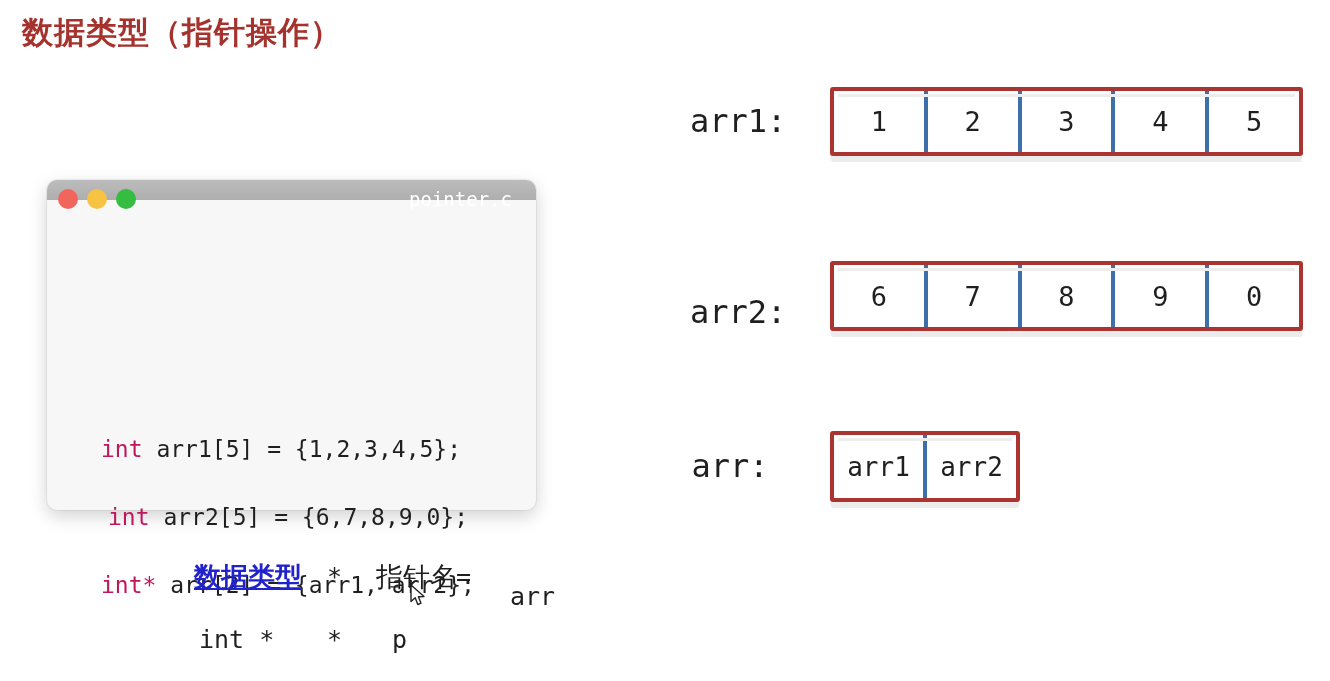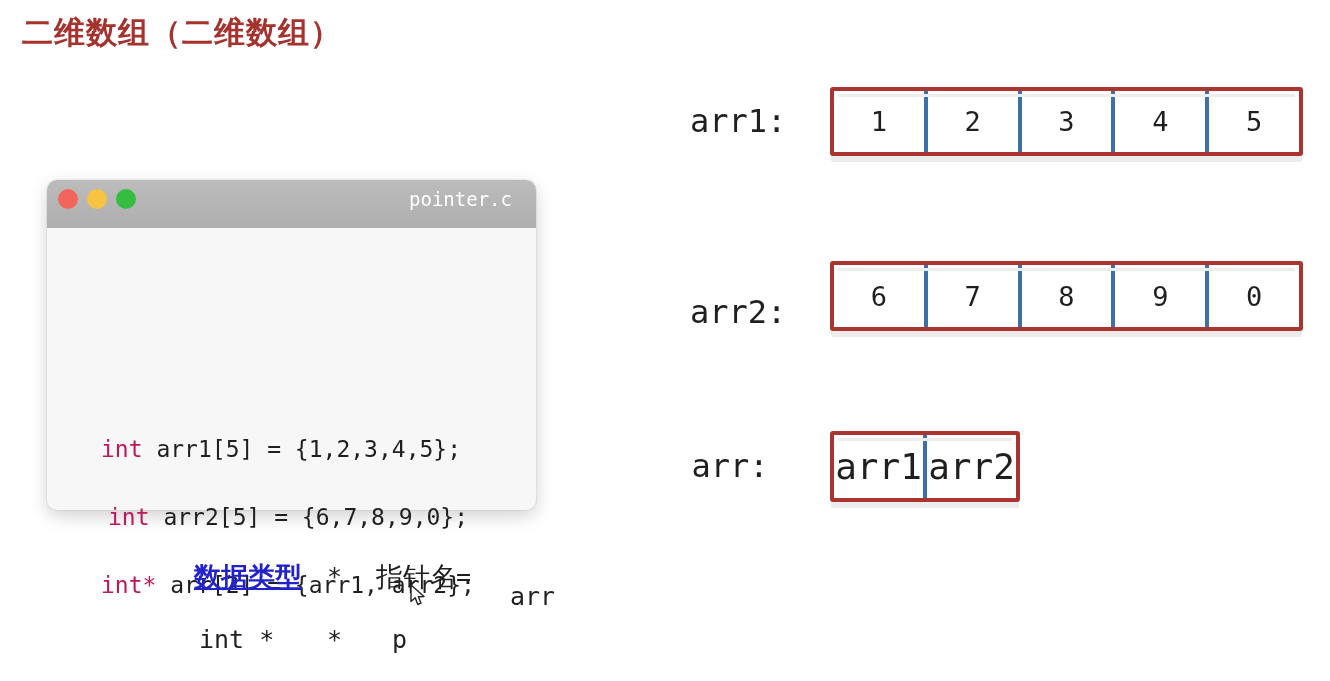--- a/index.html
+++ b/index.html
@@ -28,21 +28,21 @@
     position: absolute;
     left: 47px; top: 180px;
     width: 489px; height: 330px;
     background: #f7f7f7;
     border-radius: 10px;
     box-shadow: 0 6px 18px rgba(0,0,0,0.18), 0 0 0 1px rgba(0,0,0,0.05);
   }
   .titlebar {
     position: absolute;
     left: 0; top: 0; right: 0;
-    height: 48px;
+    height: 20px;
     background: linear-gradient(#bcbcbc, #aeaeae);
     border-radius: 10px 10px 0 0;
   }
   .light {
     position: absolute;
     top: 9px;
     width: 20px; height: 20px;
     border-radius: 50%;
   }
   .light.red    { left: 11px; background: #f2655c; }
@@ -110,21 +110,21 @@
   }
   .vdiv { width: 4px; background: #3D6FA8; }
 
   .row-arr1 .array-label, .row-arr2 .array-label, .row-arr .array-label { line-height: 69px; }
   .row-arr1 .array-box { top: 87px;  width: 473px; height: 69px; }
   .row-arr1 .array-label { top: 87px; height: 69px; }
   .row-arr2 .array-box { top: 261px; width: 473px; height: 70px; }
   .row-arr2 .array-label { top: 277px; height: 70px; line-height: 70px; }
   .row-arr  .array-box { top: 431px; width: 190px; height: 71px; }
   .row-arr  .array-label { top: 431px; height: 71px; line-height: 71px; }
-  .row-arr .array-cell { font-size: 36px; }
+  .row-arr .array-cell { font-size: 26px; }
 
   
   .formula-part {
     position: absolute;
     height: 32px;
     line-height: 32px;
     font-size: 25px;
     color: #1f1f1f;
     white-space: pre;
   }
@@ -140,21 +140,21 @@
 
   .cursor {
     position: absolute;
     left: 409px; top: 584px;
     width: 17px; height: 23px;
   }
 </style>
 </head>
 <body>
 
-<h1 class="page-title">二维数组（二维数组）</h1>
+<h1 class="page-title">数据类型（指针操作）</h1>
 
 <div class="code-window">
   <div class="titlebar">
     <span class="light red"></span>
     <span class="light yellow"></span>
     <span class="light green"></span>
     <span class="window-title">pointer.c</span>
   </div>
   <div class="code-line code-line-1"><span class="kw">int</span><span> arr1[5] = {1,2,3,4,5};</span></div>
   <div class="code-line code-line-2"><span class="kw">int</span><span> arr2[5] = {6,7,8,9,0};</span></div>

